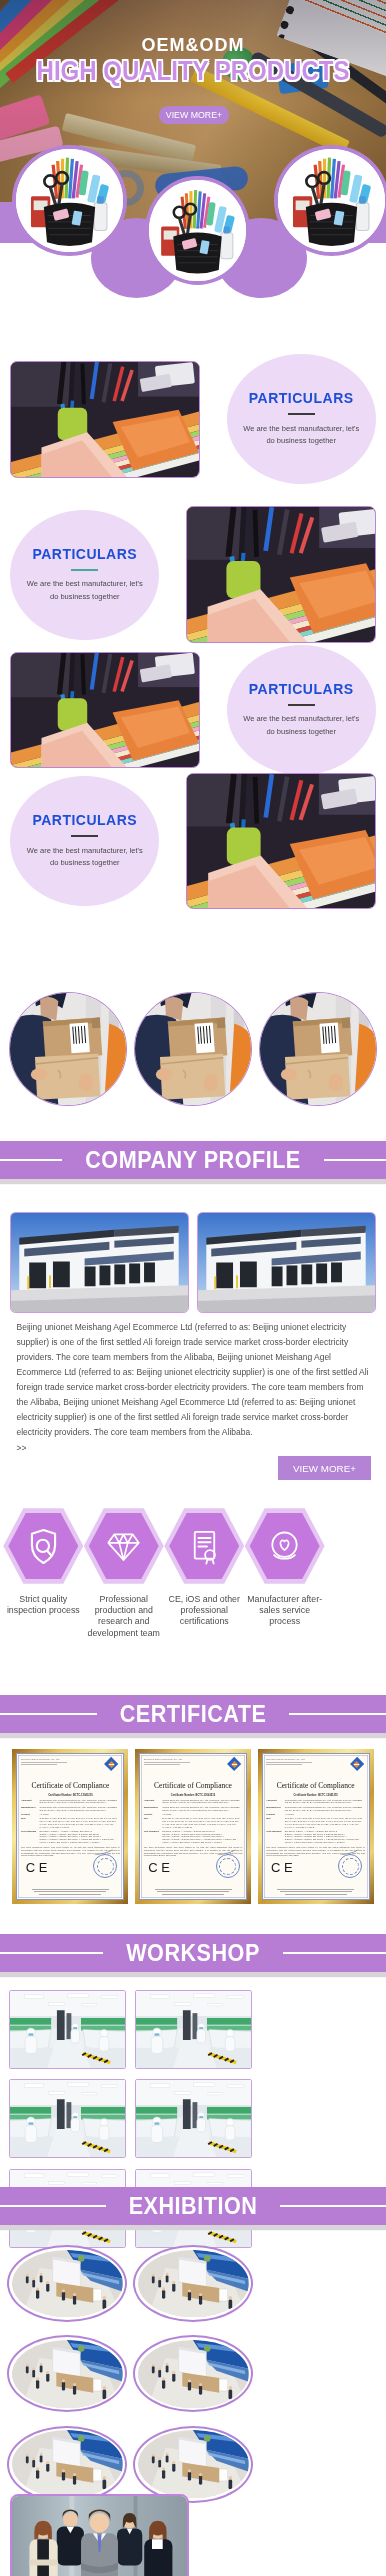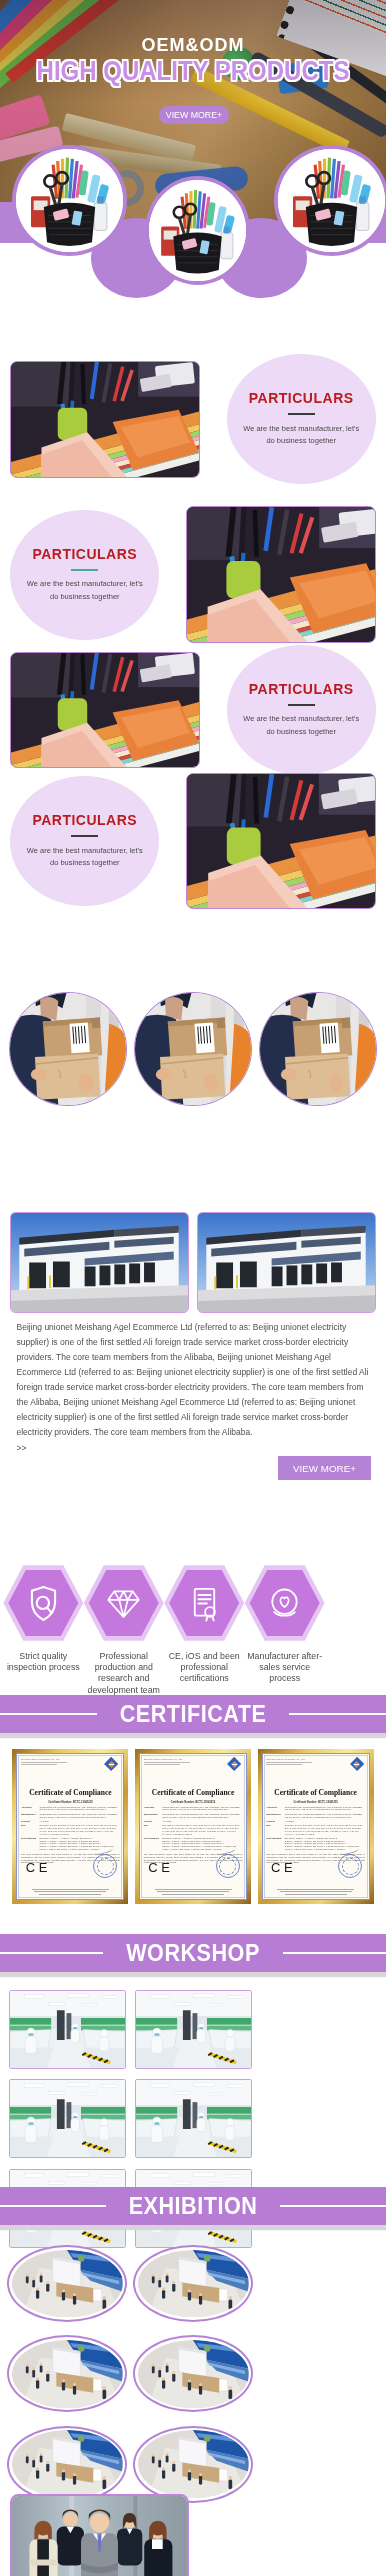--- a/index.html
+++ b/index.html
@@ -31,57 +31,57 @@
   .hero-btn{position:absolute;top:106px;left:159px;width:70px;height:17.5px;background:#b583d6;border:none;border-radius:8.8px;color:#fff;font-size:8.8px;display:flex;align-items:center;justify-content:center;z-index:2;font-family:"Liberation Sans",sans-serif;cursor:pointer}
   .hero-oval{position:absolute;background:#fff;border:4.6px solid #b583d6;border-radius:50%;overflow:hidden;z-index:2}
   .o1{left:12.4px;top:145px;width:115px;height:111px}
   .o2{left:145px;top:176px;width:105px;height:109px}
   .o3{left:274px;top:145px;width:115px;height:111px}
 
   
   .pd-row{position:absolute;left:0;width:386px;padding:0 10.3px;display:flex;justify-content:space-between;align-items:center;z-index:1}
   .ph-frame{border:1.5px solid #bd84d8;border-radius:7.2px;overflow:hidden;background:#fff;flex:0 0 auto}
   .bubble{width:149px;height:130px;background:#eddaf6;border-radius:50%;display:flex;flex-direction:column;align-items:center;justify-content:center;text-align:center;padding:0 13.4px;flex:0 0 auto}
-  .b-title{font-size:14px;font-weight:bold;color:#b91c1c;letter-spacing:0.5px}
+  .b-title{font-size:14px;font-weight:bold;color:#1d4ed8;letter-spacing:0.5px}
   .b-line{width:27px;height:2.1px;margin:6.7px auto 7.7px}
   .u-dark{background:#3b3b3b}
   .u-teal{background:#4aa79e}
   .b-text{font-size:7.5px;color:#4a4a4a;line-height:12.4px}
 
   
   .pk-row{position:absolute;top:992px;left:0;width:386px;padding:0 9.3px;display:flex;justify-content:space-between;z-index:1}
   .pk-oval{width:118px;height:114px;border:1.5px solid #b583d6;border-radius:50%;overflow:hidden;background:#fff}
 
   
   .cp-row{position:absolute;top:1212px;left:0;width:386px;padding:0 10.3px;display:flex;justify-content:space-between;z-index:1}
   .cp-img{width:179px;height:101px;border:1px solid #cf9ae2;border-radius:5.2px;overflow:hidden;background:#fff}
   .cp-text{position:absolute;top:1320px;left:16.5px;width:355px;font-size:8.5px;line-height:15px;color:#4f4f4f;z-index:1}
   .cp-more{font-size:8.5px;color:#4f4f4f;margin-top:1px}
   .cp-btn{position:absolute;top:1456px;left:278px;width:93px;height:24px;background:#b583d6;border:none;color:#fff;font-size:9.8px;display:flex;align-items:center;justify-content:center;z-index:2;font-family:"Liberation Sans",sans-serif;cursor:pointer}
 
   
-  .adv-row{position:absolute;top:1562px;left:0;width:328px;padding:0 3.1px;display:flex;justify-content:space-between;z-index:1}
+  .adv-row{position:absolute;top:1505px;left:0;width:328px;padding:0 3.1px;display:flex;justify-content:space-between;z-index:1}
   .adv-col{width:94px;display:flex;flex-direction:column;align-items:center}
   .hex{width:80px;height:82px;background:#e5c6f2;clip-path:polygon(0% 50%,25% 4%,75% 4%,100% 50%,75% 96%,25% 96%);display:flex;align-items:center;justify-content:center}
   .hex-in{width:70px;height:72px;background:#c478de;clip-path:polygon(0% 50%,25% 4%,75% 4%,100% 50%,75% 96%,25% 96%);display:flex;align-items:center;justify-content:center}
   .hex-in svg{width:39px;height:39px}
   .adv-label{margin-top:6.7px;font-size:8.8px;line-height:11.3px;color:#4c4c4c;text-align:center}
 
   
   .cert-row{position:absolute;top:1749px;left:0;width:386px;padding:0 12.4px;display:flex;justify-content:space-between;z-index:1}
   .cert{width:116px;height:155px;background:linear-gradient(135deg,#9a6b1e,#eac75e 18%,#f8ea9e 34%,#c89a34 58%,#eed27a 80%,#8a5f1a);padding:4.1px}
   .cert-in{width:100%;height:100%;background:#fdfbf4;border:0.5px solid #8a94c8;box-shadow:inset 0 0 0 1px #fdfbf4,inset 0 0 0 1.5px #9aa4ce;padding:4.1px 3.6px;position:relative;overflow:hidden}
   .c-head{display:flex;justify-content:space-between;align-items:flex-start}
   .c-meta{width:62px;font-size:2.3px;color:#777;line-height:3.1px}
   .c-bar{height:1px;background:#bbb;margin-top:1px}
   .c-logo{width:10.3px;height:10.3px;position:relative;margin:1px 3.1px 0 0}
   .c-logo .d1{position:absolute;inset:0;transform:rotate(45deg);background:#2a5fc4}
   .c-logo .d2{position:absolute;inset:2.6px;transform:rotate(45deg);background:#e88a2c}
   .c-logo .d3{position:absolute;left:2.6px;right:2.6px;top:4.6px;height:1px;background:#fff}
-  .c-title{font-family:"Liberation Serif",serif;font-size:7.5px;font-weight:bold;color:#151515;text-align:center;margin-top:19px}
+  .c-title{font-family:"Liberation Serif",serif;font-size:7.5px;font-weight:normal;color:#151515;text-align:center;margin-top:12px}
   .c-num{font-size:2.6px;font-weight:bold;color:#333;text-align:center;margin-top:3.1px}
   .c-fields{margin-top:2.1px}
   .c-field{display:flex;margin-top:1.5px}
   .c-fl{flex:0 0 18.5px;font-size:2.3px;font-weight:bold;color:#444}
   .c-fv{flex:1;font-size:2.3px;color:#555;line-height:2.8px}
   .c-para{margin-top:2.1px;font-size:2.3px;color:#555;line-height:2.8px;text-align:justify}
   .c-ce{position:absolute;left:8.2px;bottom:24px;font-size:13px;letter-spacing:3.6px;color:#1a1a1a;font-weight:500}
   .c-sign{position:absolute;right:10.3px;bottom:45px;width:19.6px;height:6.2px;border-bottom:1px solid #999;border-radius:50%;transform:rotate(-14deg)}
   .c-stamp{position:absolute;right:6.2px;bottom:20.6px;width:24px;height:24px;border:1px solid #4a68b8;border-radius:50%;opacity:.8}
   .c-stamp::before{content:"";position:absolute;inset:2.6px;border:0.5px dashed #4a68b8;border-radius:50%}
@@ -640,20 +640,23 @@
           <use href="#pack"></use>
         </svg>
     </div>
     <div class="pk-oval">
       <svg class="cover" viewBox="0 0 230 220" preserveAspectRatio="xMidYMid slice">
           <use href="#pack"></use>
         </svg>
     </div>
   </div>
 
+  <div class="sec-banner" style="top:1141px">
+    <span class="bt">COMPANY PROFILE</span>
+  </div>
   <div class="cp-row">
     <div class="cp-img">
       <svg class="cover" viewBox="0 0 360 200" preserveAspectRatio="xMidYMid slice">
           <use href="#building"></use>
         </svg>
     </div>
     <div class="cp-img">
       <svg class="cover" viewBox="0 0 360 200" preserveAspectRatio="xMidYMid slice">
           <use href="#building"></use>
         </svg>
@@ -687,21 +690,21 @@
       <div class="adv-label">Professional production and research and development team</div>
     </div>
     <div class="adv-col">
       <div class="hex">
           <div class="hex-in">
         <svg viewBox="0 0 64 64">
               <use href="#ic-cert"></use>
             </svg>
       </div>
         </div>
-      <div class="adv-label">CE, iOS and been professional certifications</div>
+      <div class="adv-label">CE, iOS and other professional certifications</div>
     </div>
     <div class="adv-col">
       <div class="hex">
           <div class="hex-in">
         <svg viewBox="0 0 64 64">
               <use href="#ic-heart"></use>
             </svg>
       </div>
         </div>
       <div class="adv-label">Manufacturer after-sales service process</div>

